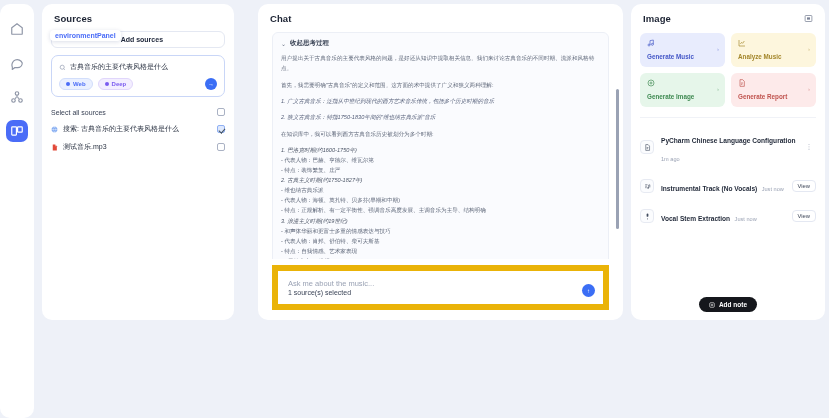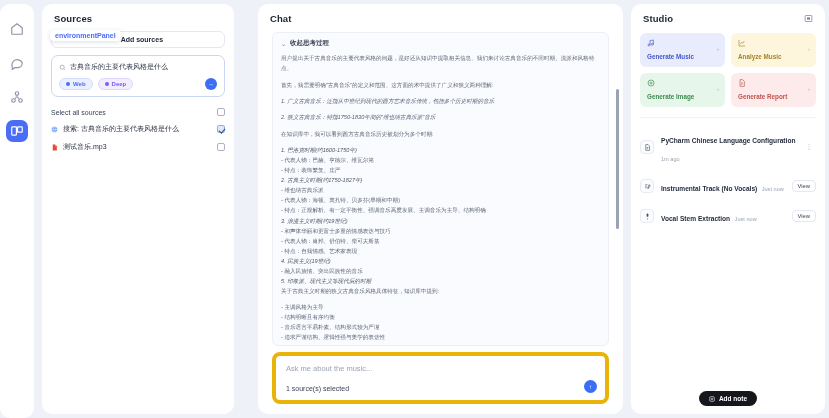--- a/index.html
+++ b/index.html
@@ -27,21 +27,21 @@
     border-radius: 7px;
     color: #8e95a6;
   }
   .rail-icon svg { width: 14px; height: 14px; display:block; }
   .rail-icon.active { background: #4a6cf7; color: #ffffff; }
 
   
   .panel {
     background: #ffffff;
     border-radius: 10px;
-    height: 410px;
+    height: 316px;
     display: flex; flex-direction: column;
     position: relative;
     overflow: hidden;
   }
   .panel-head {
     padding: 9px 12px 7px 12px;
     display: flex; align-items: center; justify-content: space-between;
   }
   .panel-title { font-size: 9.5px; font-weight: bold; color: #1c2333; letter-spacing: .1px; }
 
@@ -132,21 +132,21 @@
   .chat-scroll {
     position: absolute; right: 4px; top: 2px;
     width: 3px; height: 312px; border-radius: 2px; background: transparent;
   }
   .chat-scroll .thumb {
     position: absolute; top: 56px; left: 0;
     width: 3px; height: 140px; border-radius: 2px; background: #9aa2b4;
   }
   .composer {
     margin: 6px 14px 10px 14px;
-    border: 4px solid #eab308; border-radius: 8px;
+    border: 6px solid #eab308; border-radius: 0;
     height: 52px; position: relative; padding: 8px 10px;
     display: flex; flex-direction: column; justify-content: space-between;
   }
   .composer-ph { font-size: 7.5px; color: #9aa2b4; }
   .composer-status { font-size: 7px; color: #3a4356; }
   .send-btn {
     position: absolute; right: 8px; bottom: 7px;
     width: 13px; height: 13px; border-radius: 50%;
     background: #3b6ef5; color: #fff;
     display: flex; align-items: center; justify-content: center; font-size: 6px;
@@ -337,21 +337,21 @@
 
     <div class="composer">
       <span class="composer-ph">Ask me about the music...</span>
       <span class="composer-status">1 source(s) selected</span>
       <span class="send-btn">↑</span>
     </div>
   </section>
 
   <section class="panel studio">
     <div class="panel-head studio-head">
-      <span class="panel-title">Studio</span>
+      <span class="panel-title">Image</span>
       <svg viewBox="0 0 24 24" fill="none" stroke="currentColor" stroke-width="2">
           <rect x="3" y="4" width="18" height="16" rx="2"></rect>
           <rect x="8" y="9" width="8" height="6" fill="currentColor" stroke="none"></rect>
         </svg>
     </div>
 
     <div class="cards">
       <div class="card music">
         <span class="cicon">
           <svg viewBox="0 0 24 24" fill="none" stroke="currentColor" stroke-width="2">

